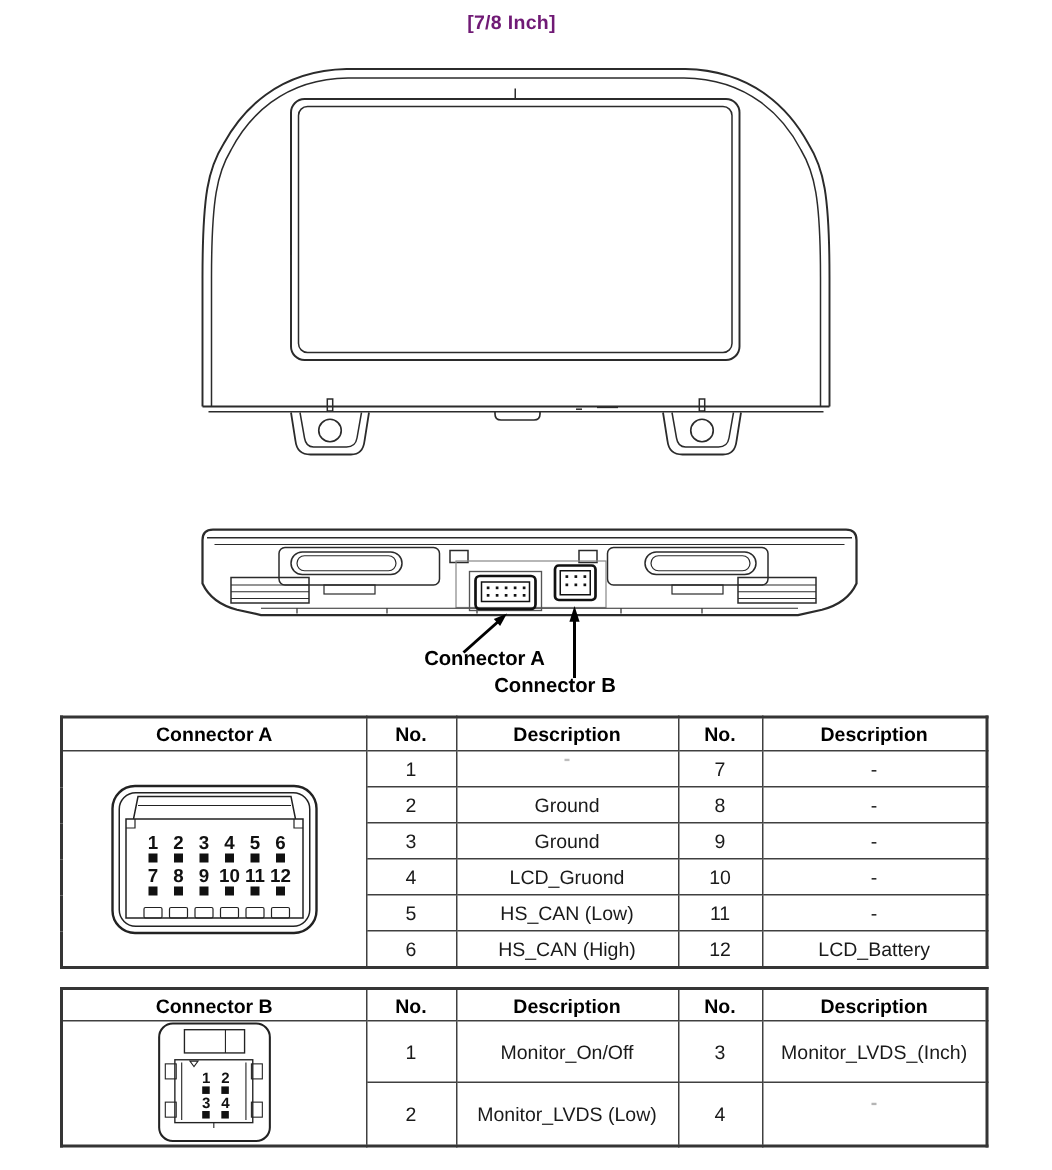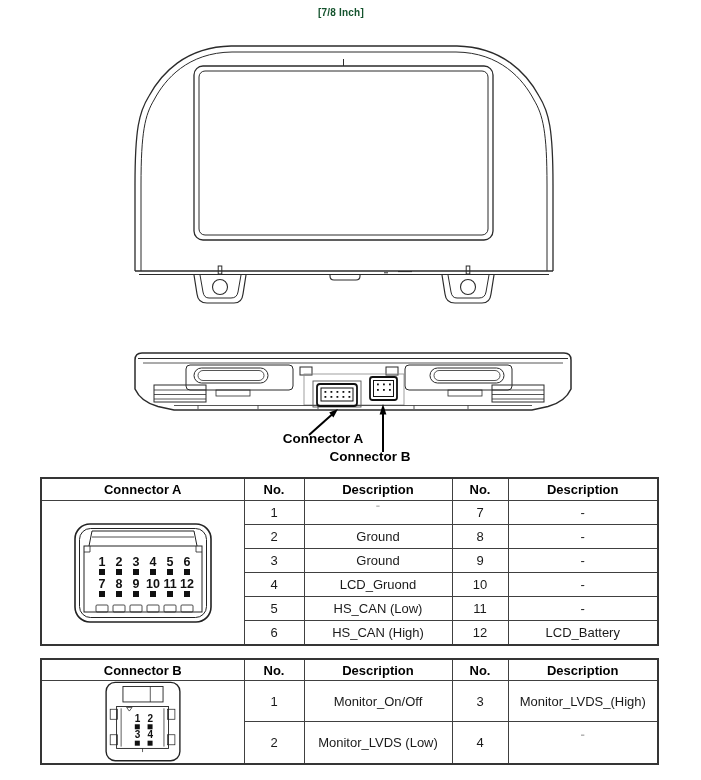--- a/index.html
+++ b/index.html
@@ -4,21 +4,21 @@
 <style>
   html,body{margin:0;padding:0;}
   body{
     width:701px;height:780px;position:relative;overflow:hidden;
     background:#ffffff;color:#111;
     font-family:"Liberation Sans", sans-serif;
   }
   .abs{position:absolute;}
   #page-title{
     top:7px;left:0;width:682px;text-align:center;
-    font-size:10px;font-weight:bold;color:#14532d;letter-spacing:0.2px;
+    font-size:13px;font-weight:bold;color:#701a75;letter-spacing:0.2px;
   }
   .callout{
     position:absolute;width:130px;text-align:center;
     font-size:13.5px;font-weight:bold;color:#000;
   }
   table{
     position:absolute;left:40px;border-collapse:collapse;table-layout:fixed;
     background:#fff;border:2px solid #353535;
   }
   #table-a{top:477px;width:617px;}
@@ -295,21 +295,21 @@
           <rect x="33" y="47.5" width="5.5" height="5.5"></rect>
               <rect x="47" y="47.5" width="5.5" height="5.5"></rect>
           <rect x="33" y="65.5" width="5.5" height="5.5"></rect>
               <rect x="47" y="65.5" width="5.5" height="5.5"></rect>
         </g>
       </svg>
     </td>
     <td>1</td>
     <td>Monitor_On/Off</td>
     <td>3</td>
-    <td>Monitor_LVDS_(High)</td>
+    <td>Monitor_LVDS_(Inch)</td>
   </tr>
   <tr>
     <td>2</td>
     <td>Monitor_LVDS (Low)</td>
     <td>4</td>
     <td class="dash-high">-</td>
   </tr>
 </tbody>
   </table>
 

